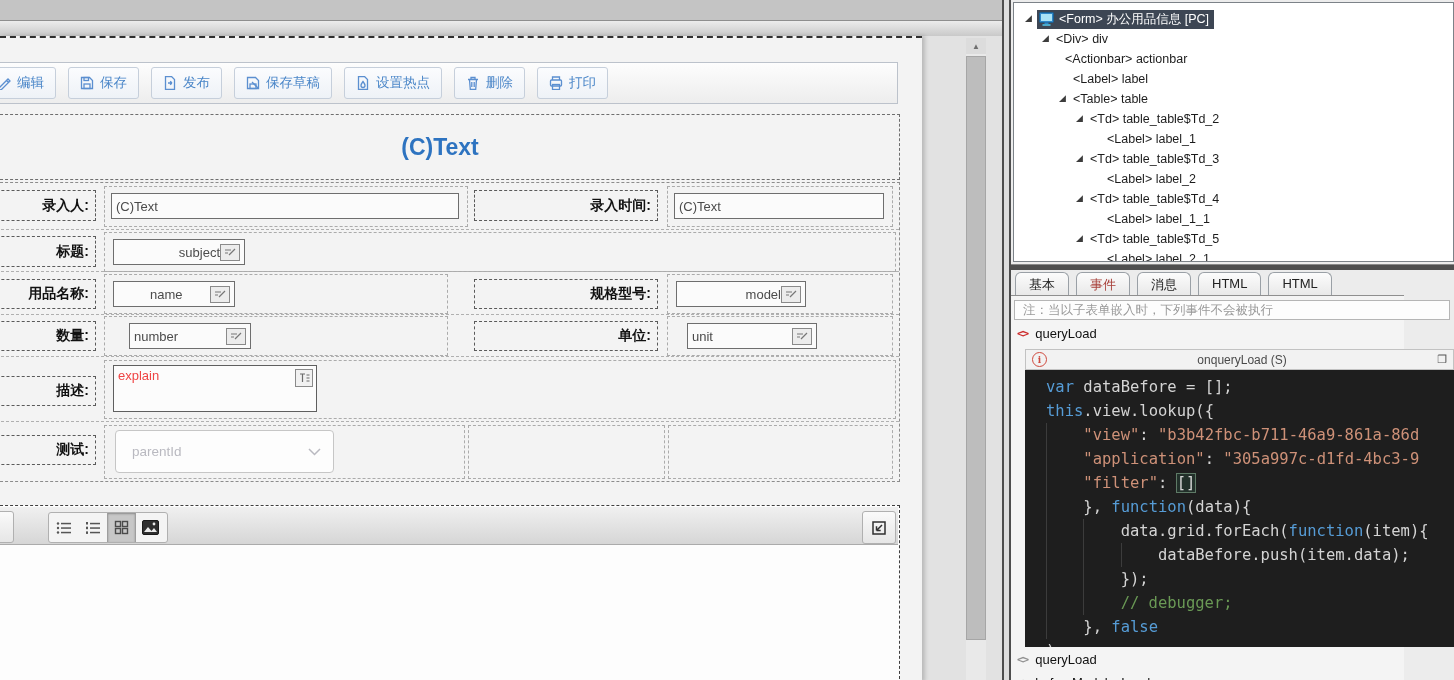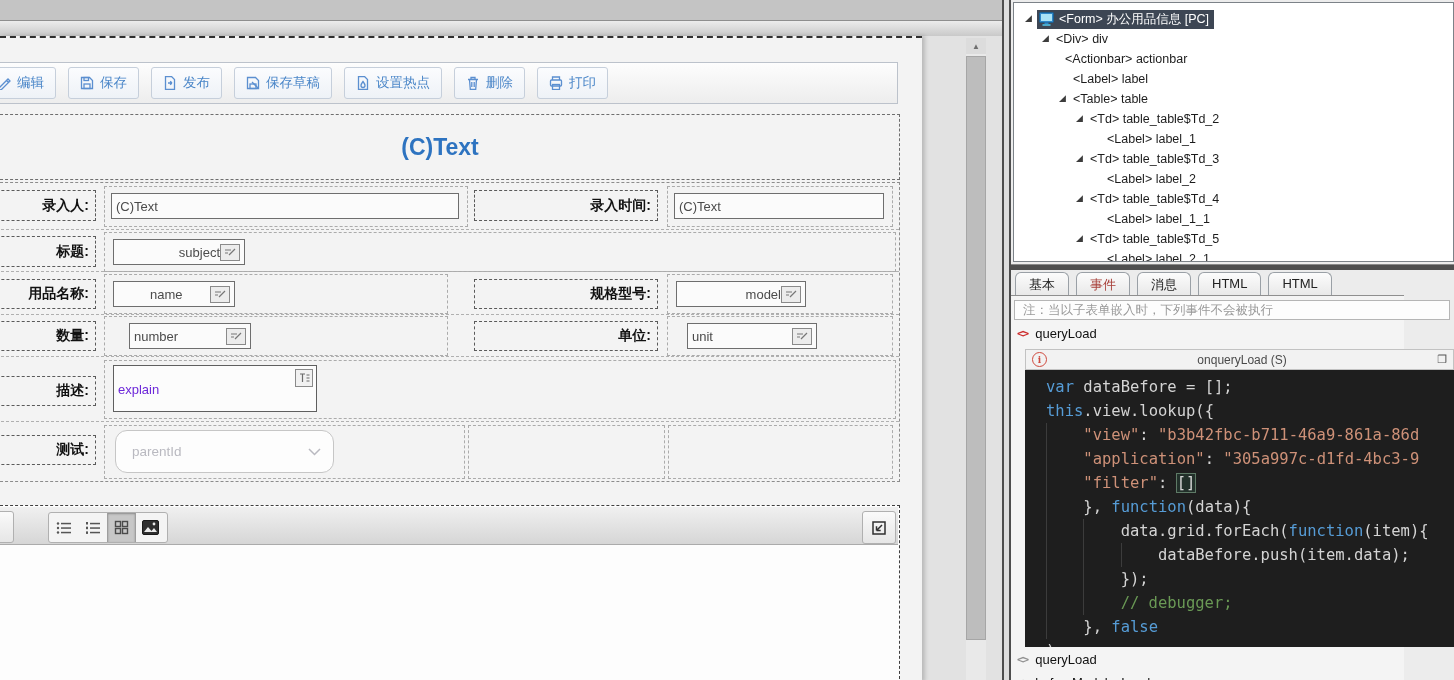--- a/index.html
+++ b/index.html
@@ -27,23 +27,23 @@
   #titletext{color:#2d73c0;font-size:23px;font-weight:bold;}
 
   
   #formtable{left:-20px;top:144px;width:918px;height:298px;border:1px dashed #8c8c8c;}
   .rowline{left:0;width:100%;border-bottom:1px dashed #b0b0b0;height:0;}
   .lblbox{border:1px dashed #5a5a5a;display:flex;align-items:center;justify-content:flex-end;padding-right:6px;box-sizing:border-box;font-weight:bold;font-size:14px;color:#111;}
   .cellwrap{border:1px dashed #ababab;}
   .tinput{border:1px solid #6e6e6e;background:#fbfbfb;color:#4b4b4b;font-size:13px;display:flex;align-items:center;padding:0 4px;box-sizing:border-box;}
   .tinput .grow{flex:1;}
   .miniicon{width:18px;height:15px;background:#ececec;border:1px solid #8a8a8a;display:flex;align-items:center;justify-content:center;}
-  .tarea{border:1px solid #5f5f5f;background:#fcfcfc;color:#6d28d9;font-size:13px;padding:16px 4px;box-sizing:border-box;}
+  .tarea{border:1px solid #5f5f5f;background:#fcfcfc;color:#ef4444;font-size:13px;padding:2px 4px;box-sizing:border-box;}
   .tarea .ticon{position:absolute;right:3px;top:3px;width:16px;height:16px;border:1px solid #8a8a8a;background:#f1f1f1;display:flex;align-items:center;justify-content:center;}
-  .dselect{border:1px solid #c6c6c6;border-radius:12px;background:#fdfdfd;color:#b9b9c0;font-size:13.5px;display:flex;align-items:center;padding:0 12px 0 16px;box-sizing:border-box;}
+  .dselect{border:1px solid #c6c6c6;border-radius:4px;background:#fdfdfd;color:#b9b9c0;font-size:13.5px;display:flex;align-items:center;padding:0 12px 0 16px;box-sizing:border-box;}
   .dselect .grow{flex:1;}
 
   
   #gridsec{left:-20px;top:467px;width:918px;height:177px;border:1px dashed #3e3e3e;background:#fdfdfd;}
   #gridbar{left:1px;top:1px;width:916px;height:37px;background:linear-gradient(#f0f0f0,#d6d6d6);border-bottom:1px solid #ababab;}
   .gbtn{position:absolute;border:1px solid #b0b0b0;border-radius:3px;background:linear-gradient(#fafafa,#e6e6e6);display:flex;align-items:center;justify-content:center;cursor:pointer;}
   #viewgroup{left:66px;top:5px;width:118px;height:29px;border:1px solid #b0b0b0;border-radius:3px;background:#f4f4f4;display:flex;position:absolute;}
   .vcell{width:29px;height:100%;display:flex;align-items:center;justify-content:center;cursor:pointer;}
   .vcell.pressed{background:#c7c7c7;box-shadow:inset 0 1px 2px rgba(0,0,0,.3);border-left:1px solid #9e9e9e;border-right:1px solid #9e9e9e;box-sizing:border-box;}
 

